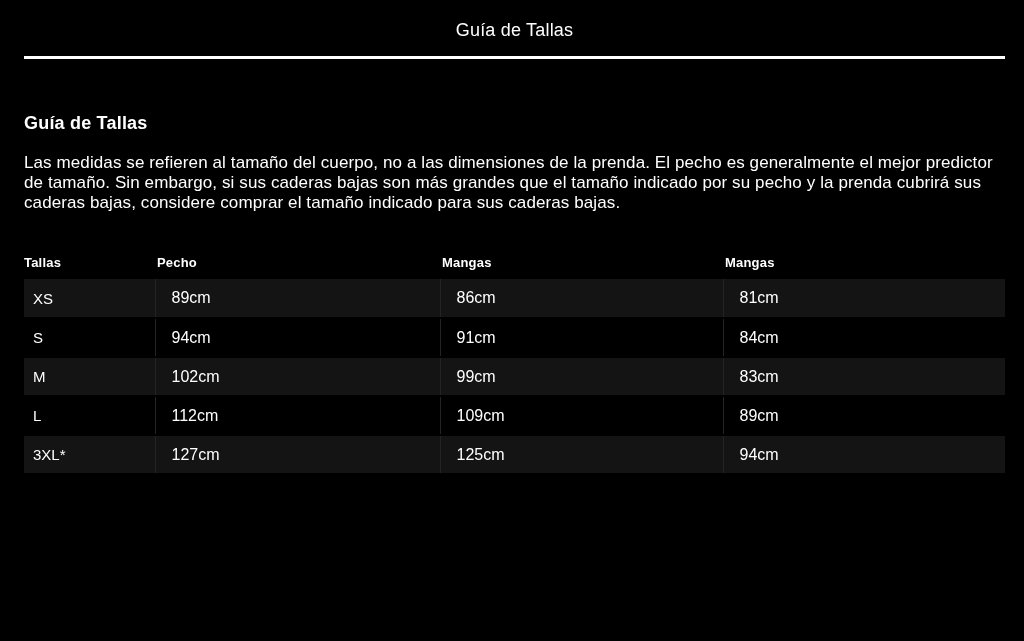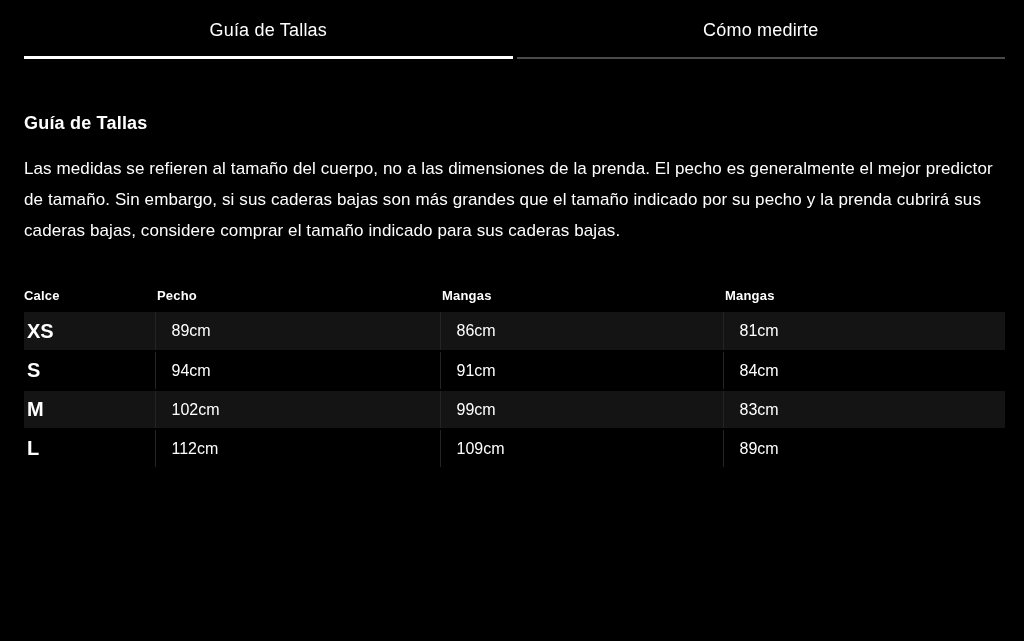--- a/index.html
+++ b/index.html
@@ -17,66 +17,65 @@
   .tab-bar { display:flex; gap:4px; height:59px; }
   .tab {
     flex:1; text-align:center; padding-top:20px;
     font-size:18px; letter-spacing:.2px; color:#fff;
     border-bottom:2px solid #4a4a4a; cursor:pointer;
   }
   .tab.active { border-bottom:3px solid #fff; }
 
   
   .section-title { margin-top:54px; font-size:18px; font-weight:bold; letter-spacing:.2px; }
-  .section-desc  { margin-top:19px; font-size:17px; line-height:31px; max-width:981px; letter-spacing:.1px; }
+  .section-desc  { margin-top:19px; font-size:17px; line-height:20px; max-width:981px; letter-spacing:.1px; }
 
   
   table { margin-top:34px; width:100%; border-collapse:collapse; table-layout:fixed; }
   col.c1 { width:131px; } col.c2 { width:285px; } col.c3 { width:283px; }
   thead th {
     text-align:left; font-size:13px; font-weight:bold;
     height:32px; vertical-align:bottom; padding:0 0 9px 2px;
     letter-spacing:.2px;
   }
   thead th:first-child { font-weight:bold; padding-left:0; }
   tbody td {
     height:39px; font-size:16px; padding-left:16px;
     border-bottom:2px solid #000; vertical-align:middle;
   }
-  tbody td:first-child { font-weight:bold; font-size:20px; padding-left:3px; }
+  tbody td:first-child { font-weight:normal; font-size:15px; padding-left:9px; }
   tbody td + td { border-left:1px solid #242424; }
   tbody tr.stripe { background:#141414; }
 
   
   .footnote { margin-top:35px; font-size:17px; letter-spacing:.1px; }
 </style>
 </head>
 <body>
 
 <div class="content">
 
   <div class="tab-bar">
       <div class="tab active"><span>Guía de Tallas</span></div>
-      <div class="tab"><span>Cómo medirte</span></div>
     </div>
 
   <h1 class="section-title">Guía de Tallas</h1>
 
   <p class="section-desc">Las medidas se refieren al tamaño del cuerpo, no a las dimensiones de la prenda. El pecho es generalmente el mejor predictor de tamaño. Sin embargo, si sus caderas bajas son más grandes que el tamaño indicado por su pecho y la prenda cubrirá sus caderas bajas, considere comprar el tamaño indicado para sus caderas bajas.</p>
 
   <table>
     <colgroup>
         <col class="c1">
         <col class="c2">
         <col class="c3">
         <col class="c4">
       </colgroup>
     <thead>
       <tr>
-          <th>Calce</th>
+          <th>Tallas</th>
           <th>Pecho</th>
           <th>Mangas</th>
           <th>Mangas</th>
         </tr>
     </thead>
     <tbody>
         <tr class="stripe">
           <td>XS</td>
           <td>89cm</td>
           <td>86cm</td>
@@ -93,17 +92,23 @@
           <td>102cm</td>
           <td>99cm</td>
           <td>83cm</td>
         </tr>
         <tr>
           <td>L</td>
           <td>112cm</td>
           <td>109cm</td>
           <td>89cm</td>
         </tr>
+        <tr class="stripe">
+          <td>3XL*</td>
+          <td>127cm</td>
+          <td>125cm</td>
+          <td>94cm</td>
+        </tr>
       </tbody>
   </table>
 
 
 </div>
 
 </body></html>

